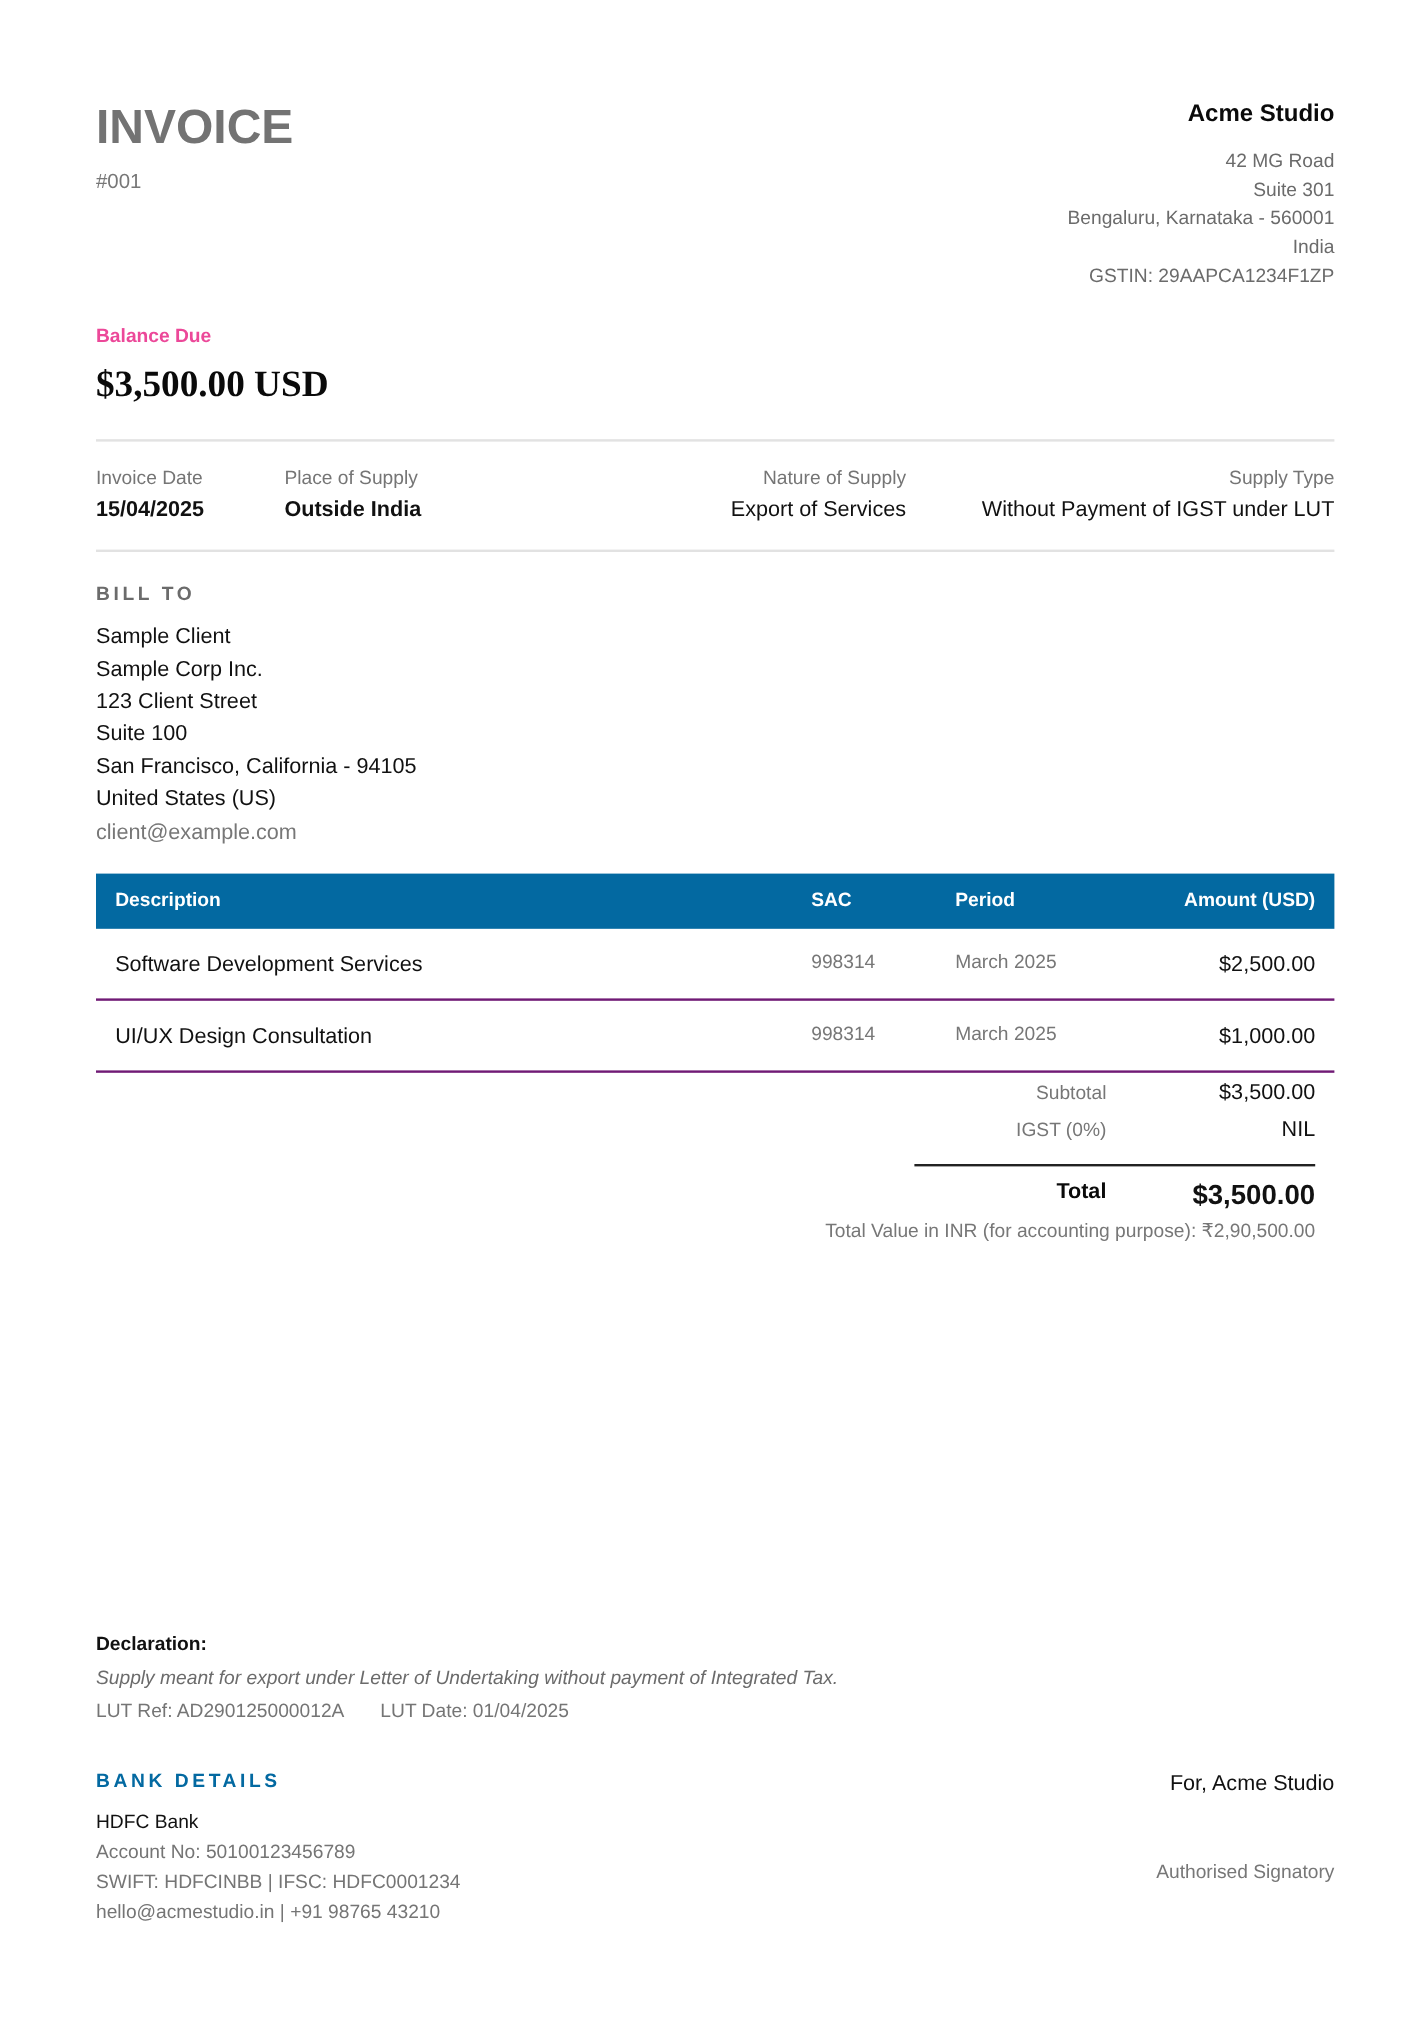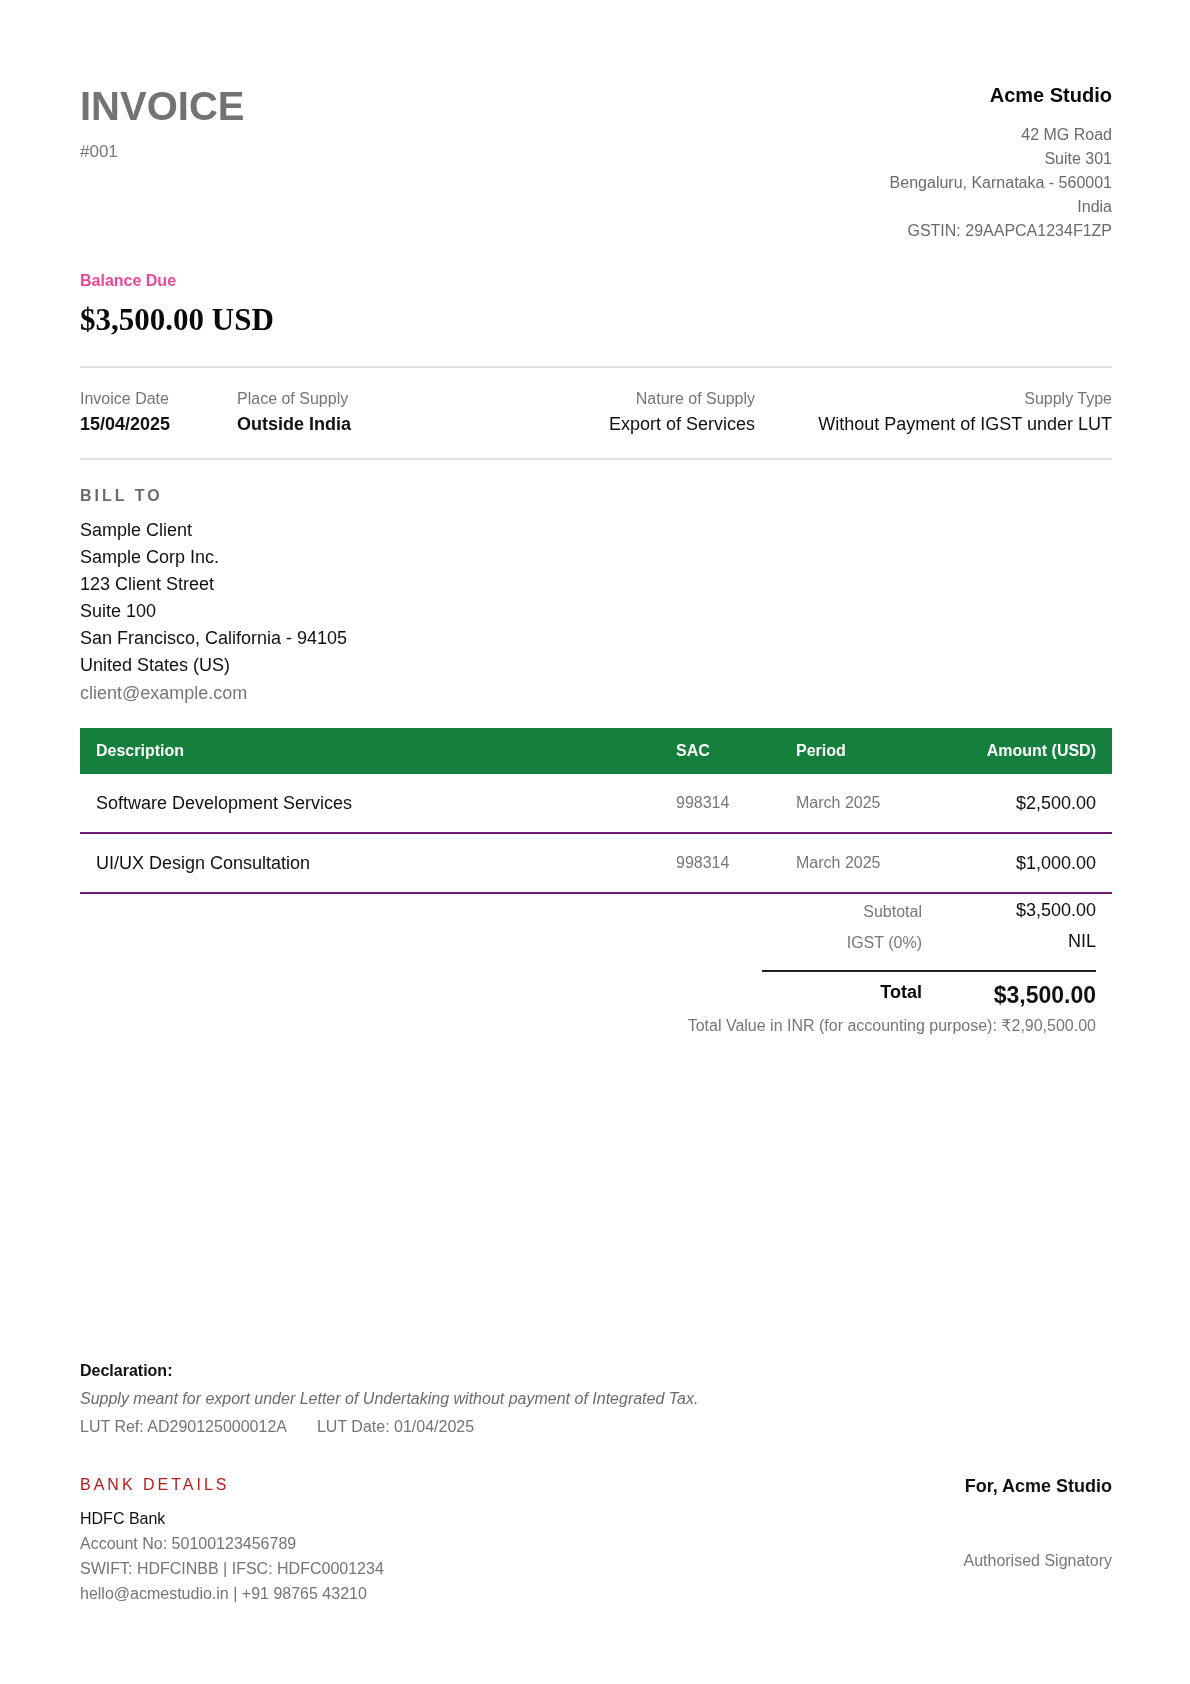--- a/index.html
+++ b/index.html
@@ -26,21 +26,21 @@
     .meta-label { font-size: 16px; color: #757575; }
     .meta-value { font-size: 18px; color: #111; margin-top: 6px; white-space: nowrap; }
     .meta-value.bold { font-weight: 700; }
 
     .billto { position: absolute; top: 487px; left: 0; }
     .billto-label { font-size: 16px; font-weight: 700; color: #6b6b6b; letter-spacing: 3px; margin-bottom: 12px; }
     .billto-line { font-size: 18px; color: #111; line-height: 27px; }
     .billto-email { font-size: 18px; color: #777; line-height: 27px; margin-top: 1px; }
 
     .table { position: absolute; top: 728px; left: 0; width: 1032px; }
-    .thead { height: 46px; background: #15803d; color: #fff; position: relative; font-weight: 700; font-size: 16px; }
+    .thead { height: 46px; background: #0369a1; color: #fff; position: relative; font-weight: 700; font-size: 16px; }
     .th, .td { position: absolute; top: 0; height: 100%; display: flex; align-items: center; }
     .row { position: relative; height: 60px; border-bottom: 2px solid #701a75; font-size: 18px; }
     .c-desc { left: 16px; }
     .c-sac { left: 596px; }
     .c-period { left: 716px; }
     .c-amount { right: 16px; justify-content: flex-end; }
     .td.muted { color: #777; font-size: 16px; }
 
     .totals { position: absolute; top: 900px; left: 0; width: 1032px; }
     .t-row { position: relative; height: 31px; font-size: 18px; }
@@ -52,26 +52,26 @@
     .t-total .t-value { font-weight: 700; font-size: 23px; top: 0; }
     .inr { position: absolute; top: 116px; right: 16px; font-size: 16px; color: #777; white-space: nowrap; }
 
     .decl { position: absolute; top: 1362px; left: 0; }
     .decl-title { font-size: 16px; font-weight: 700; color: #111; }
     .decl-text { font-size: 16px; font-style: italic; color: #6b6b6b; margin-top: 10px; }
     .decl-lut { font-size: 16px; color: #757575; margin-top: 10px; }
     .decl-lut span + span { margin-left: 30px; }
 
     .bank { position: absolute; top: 1476px; left: 0; }
-    .bank-title { font-size: 16px; font-weight: 400; letter-spacing: 3px; color: #b91c1c; margin-bottom: 12px; }
+    .bank-title { font-size: 16px; font-weight: 700; letter-spacing: 3px; color: #0369a1; margin-bottom: 12px; }
     .bank-name { font-size: 16px; color: #111; line-height: 25px; }
     .bank-line { font-size: 16px; color: #757575; line-height: 25px; }
 
     .sign { position: absolute; top: 1476px; right: 0; text-align: right; }
-    .sign-for { font-size: 18px; font-weight: 700; color: #111; }
+    .sign-for { font-size: 18px; font-weight: 400; color: #111; }
     .sign-label { font-size: 16px; color: #777; margin-top: 55px; }
   </style>
 </head>
 <body>
 
 <div class="page">
 
   <div class="header">
     <div class="title">INVOICE</div>
     <div class="invoice-no">#001</div>

